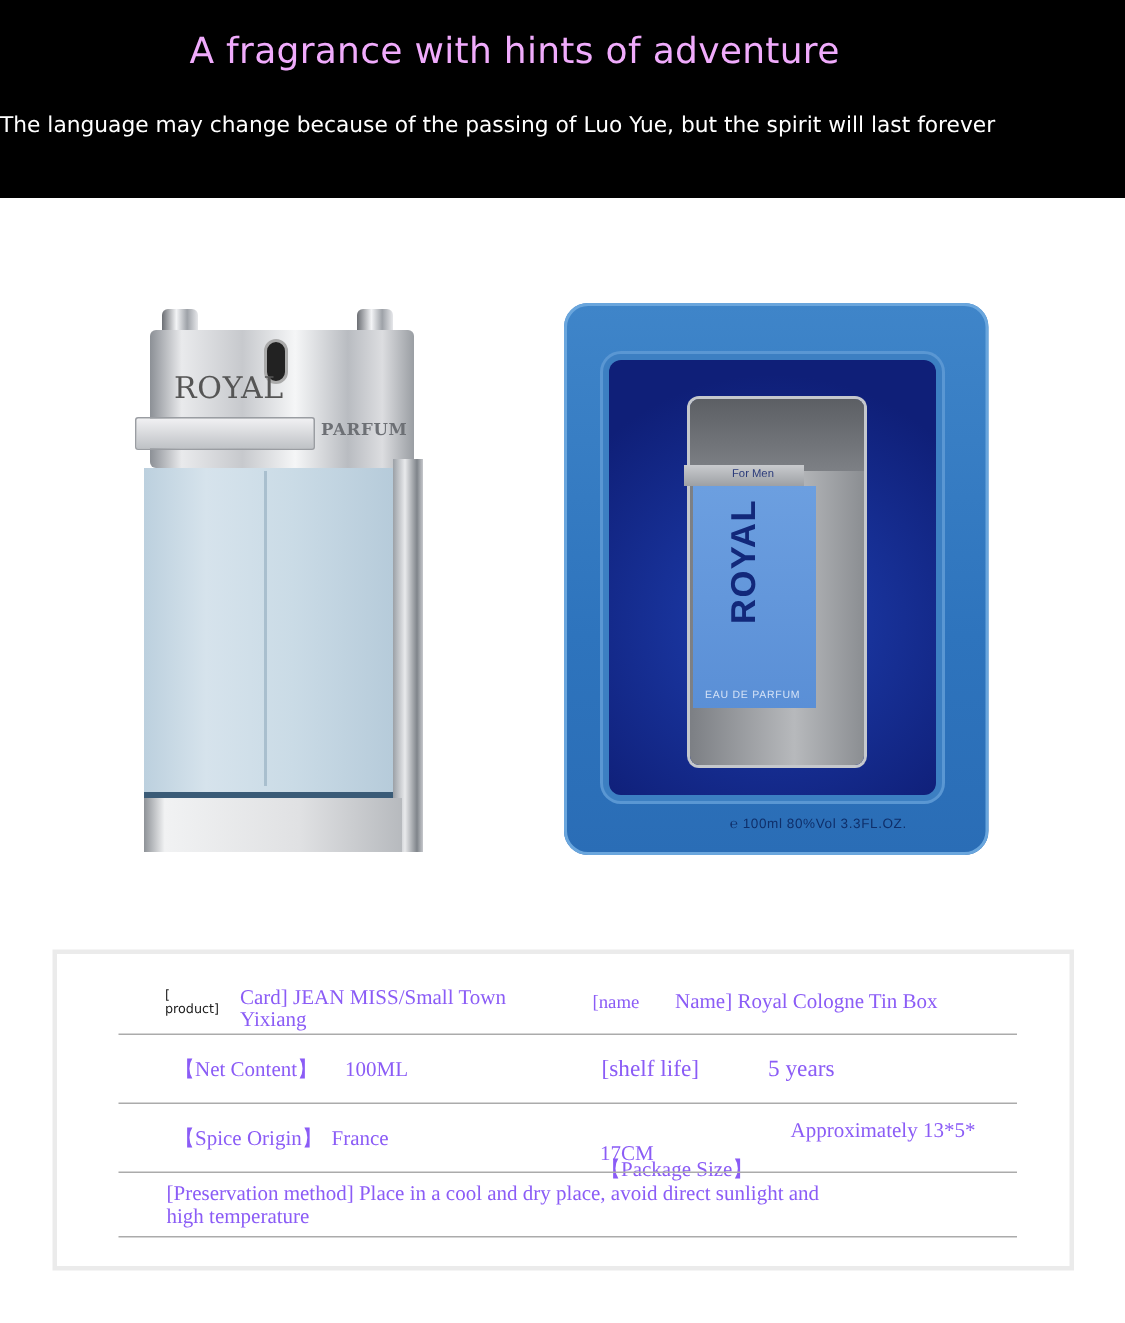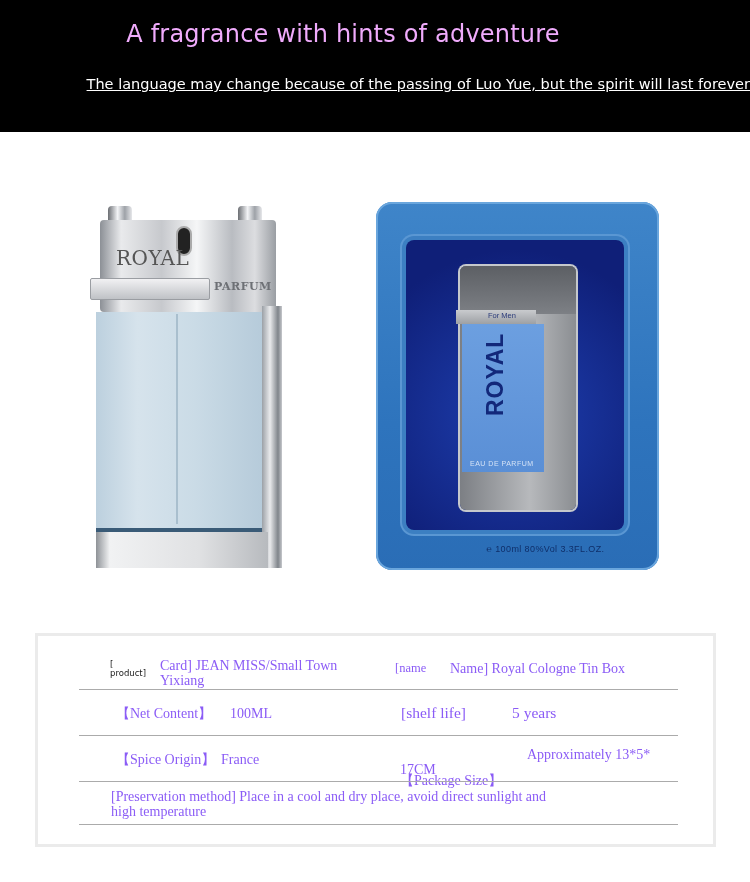--- a/index.html
+++ b/index.html
@@ -2,21 +2,21 @@
 <html><head>
 <meta charset="utf-8">
 <style>
   * { box-sizing: border-box; margin: 0; padding: 0; }
   html, body { width: 750px; height: 882px; background: #ffffff; overflow: hidden; }
   body { position: relative; font-family: "DejaVu Sans", sans-serif; color: #1a1a1a; }
 
   
   .banner { position: absolute; left: 0; top: 0; width: 750px; height: 132px; background: #000000; }
   .banner .title { position: absolute; left: 0; width: 686px; top: 20px; text-align: center; color: #f0abfc; font-size: 24px; letter-spacing: 0.2px; }
-  .banner .subtitle { position: absolute; left: 0; width: 750px; top: 76px; text-align: right; color: #ffffff; font-size: 14.5px; text-decoration: underline; }
+  .banner .subtitle { position: absolute; left: 0; width: 750px; top: 76px; text-align: left; color: #ffffff; font-size: 14.5px; }
 
   
   .bottle { position: absolute; left: 96px; top: 206px; width: 188px; height: 364px; }
   .bottle .cap { position: absolute; top: 0; width: 24px; height: 16px; border-radius: 4px 4px 0 0;
      background: linear-gradient(90deg,#6b6e73,#f3f4f6 40%,#9ea2a8 70%,#e6e7ea); }
   .bottle .cap.l { left: 12px; } .bottle .cap.r { left: 142px; }
   .bottle .head { position: absolute; top: 14px; left: 4px; width: 176px; height: 92px; border-radius: 4px;
      background: linear-gradient(90deg,#8c9096 0%,#e9eaec 12%,#c7c9cd 35%,#f5f6f7 55%,#b9bcc1 75%,#dcdde0 88%,#9a9ea3 100%); }
   .bottle .nozzle { position: absolute; top: 20px; left: 80px; width: 16px; height: 30px; border-radius: 8px; background: #222; border: 2px solid #aaa; }
   .bottle .royal { position: absolute; top: 40px; left: 20px; font-family: "DejaVu Serif", serif; font-size: 20px; color: #555; letter-spacing: 0.5px; }

